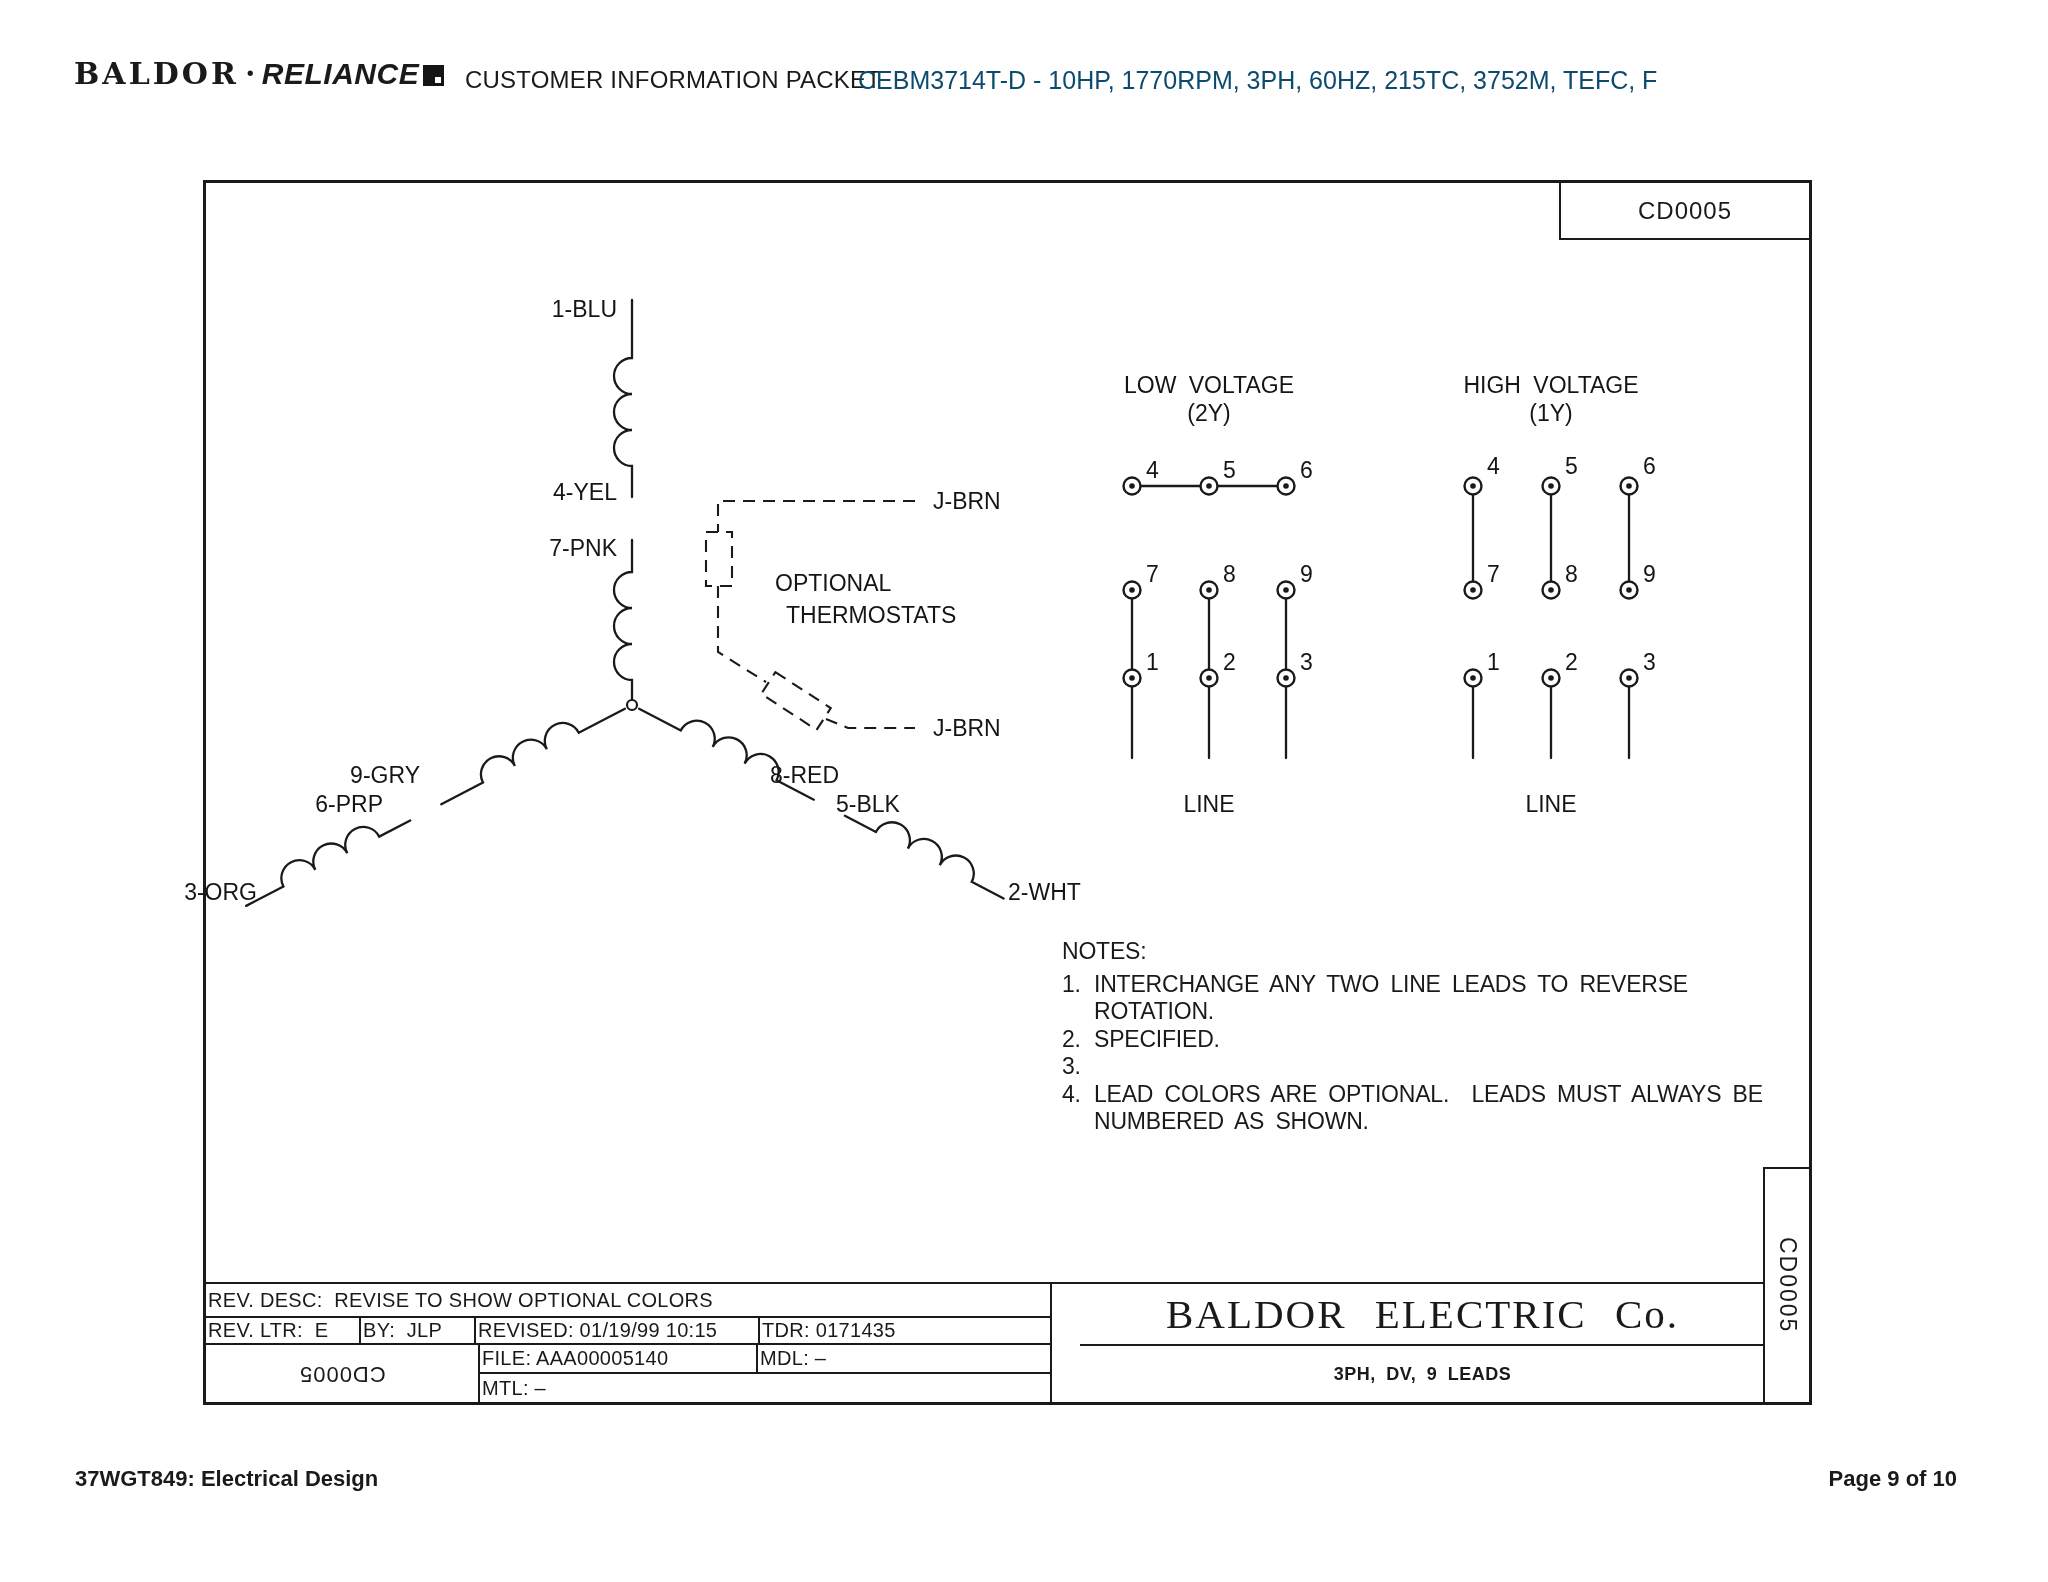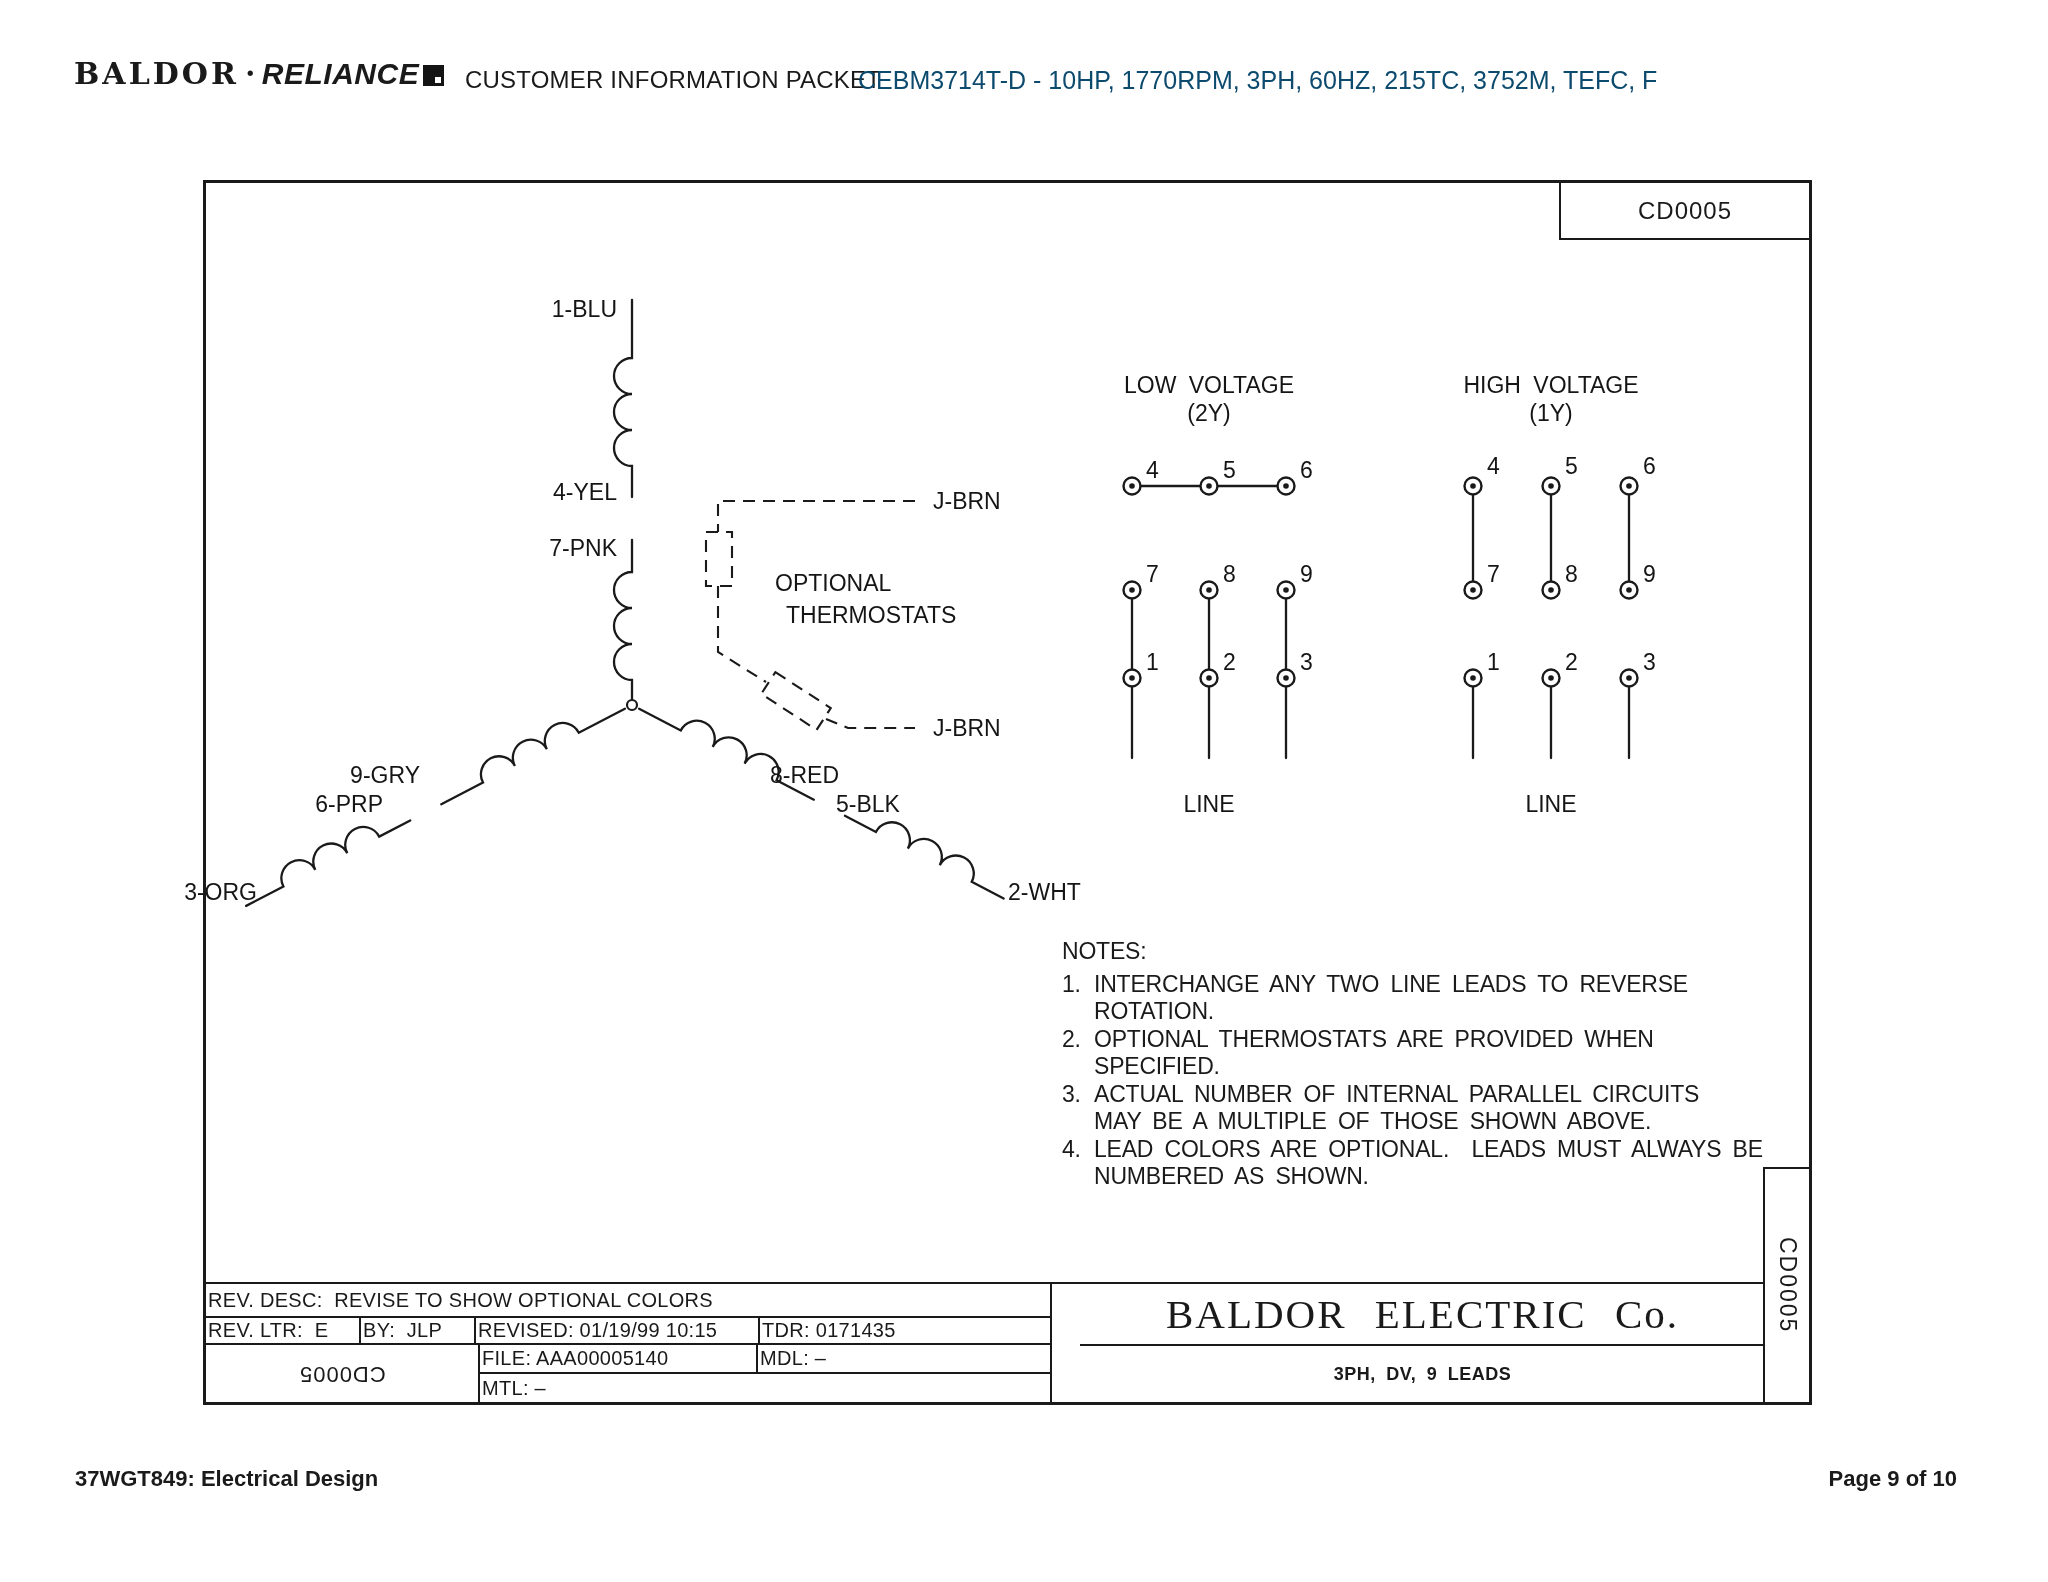--- a/index.html
+++ b/index.html
@@ -244,30 +244,25 @@
     <div class="note-item">
       <div class="note-num">1.</div>
       <div>
         <div class="note-line">INTERCHANGE ANY TWO LINE LEADS TO REVERSE</div>
         <div class="note-line">ROTATION.</div>
       </div>
     </div>
     <div class="note-item">
       <div class="note-num">2.</div>
       <div>
-        <div class="note-line">OPTIONAL THERMOSTATS ARE PROVIDED WHEN</div>
         <div class="note-line">SPECIFIED.</div>
       </div>
     </div>
     <div class="note-item">
       <div class="note-num">3.</div>
-      <div>
-        <div class="note-line">ACTUAL NUMBER OF INTERNAL PARALLEL CIRCUITS</div>
-        <div class="note-line">MAY BE A MULTIPLE OF THOSE SHOWN ABOVE.</div>
-      </div>
     </div>
     <div class="note-item">
       <div class="note-num">4.</div>
       <div>
         <div class="note-line">LEAD COLORS ARE OPTIONAL.  LEADS MUST ALWAYS BE</div>
         <div class="note-line">NUMBERED AS SHOWN.</div>
       </div>
     </div>
   </div>
 

